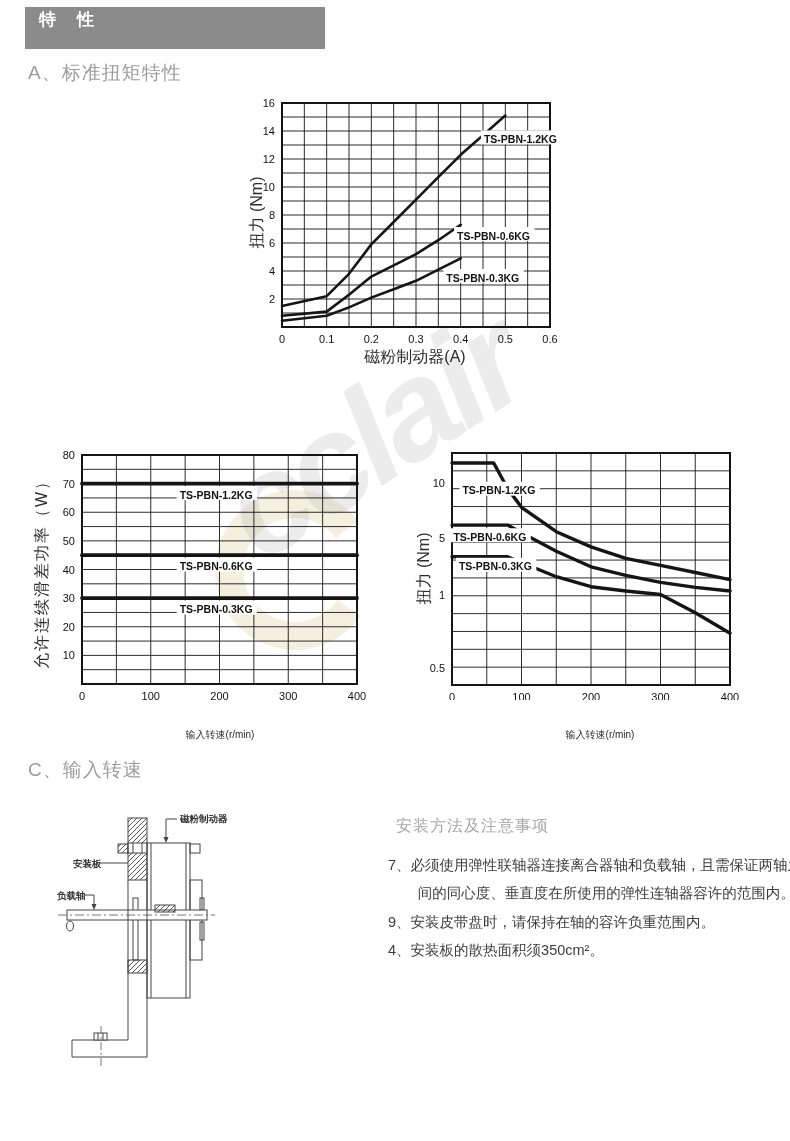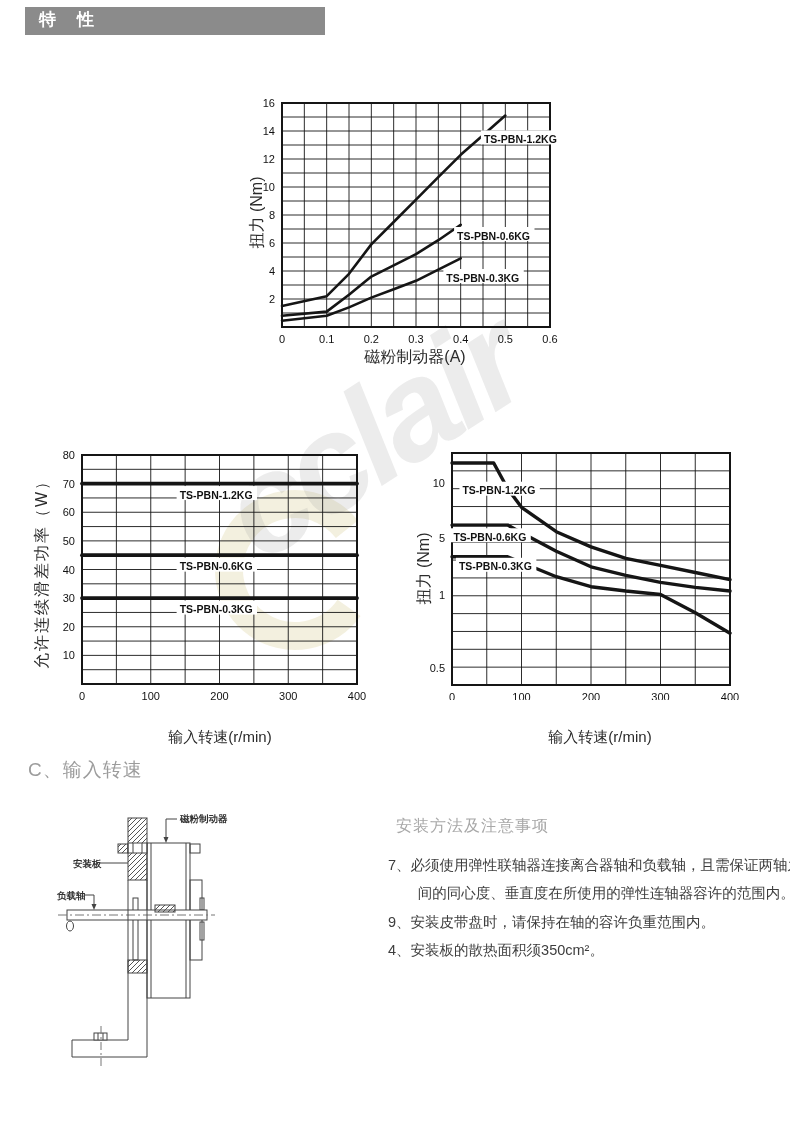--- a/index.html
+++ b/index.html
@@ -4,25 +4,25 @@
 <style>
   html,body{margin:0;padding:0;background:#fff;}
   .page{position:relative;width:790px;height:1141px;background:#ffffff;
         font-family:"Liberation Sans","DejaVu Sans",sans-serif;overflow:hidden;}
   .layer{position:absolute;left:0;top:0;width:100%;height:100%;}
   
   .wm-text{position:absolute;left:235px;top:455px;font-size:138px;font-weight:bold;
            font-style:italic;color:rgba(160,160,160,0.20);white-space:nowrap;
            transform:rotate(-33deg);transform-origin:0 50%;letter-spacing:-6px;line-height:1;}
   
-  .banner{position:absolute;left:25px;top:7px;width:300px;height:28px;background:#8b8b8b;
+  .banner{position:absolute;left:25px;top:7px;width:300px;height:42px;background:#8b8b8b;
           color:#fff;font-size:17px;font-weight:bold;line-height:26px;padding-left:14px;
           box-sizing:border-box;letter-spacing:2px;}
   .heading{position:absolute;color:#9c9c9c;font-size:19px;letter-spacing:1px;}
-  .axis-title{position:absolute;color:#2b2b2b;font-size:15px;text-align:center;white-space:nowrap;}
+  .axis-title{position:absolute;color:#2b2b2b;font-size:10px;text-align:center;white-space:nowrap;}
   .axis-title.big{font-size:16px;}
   .vrot{transform:rotate(-90deg);}
   .chart-svg{position:absolute;}
   
   .notes{position:absolute;left:355px;top:816px;width:428px;margin-left:33px;}
   .notes-title{color:#a8a8a8;font-size:16px;letter-spacing:1px;margin:0 0 14px 8px;}
   .notes ul{list-style:none;margin:0;padding:0;color:#3d3d3d;font-size:14.5px;line-height:1.95;}
   .notes li{padding-left:2.05em;text-indent:-2.05em;margin:0;}
   
   .diagram{position:absolute;left:10px;top:800px;}
@@ -37,20 +37,21 @@
     <svg width="230" height="230" style="position:absolute;left:180px;top:455px">
       <circle cx="115" cy="115" r="66" fill="none" stroke="#eae3c4" stroke-opacity="0.55" stroke-width="28" stroke-dasharray="330 100" transform="rotate(35 115 115)"></circle>
     </svg>
     <div class="wm-text">cclair</div>
   </div>
 
   <div class="banner">
     <span>特　性</span>
   </div>
 
+  <div class="heading" style="left:28px;top:60px">A、标准扭矩特性</div>
   <svg class="chart-svg" style="left:230px;top:95px" width="340" height="250">
       <line x1="52" y1="8" x2="52" y2="232" stroke="#151515" stroke-width="0.9"></line>
       <line x1="74.33333333333333" y1="8" x2="74.33333333333333" y2="232" stroke="#151515" stroke-width="0.9"></line>
       <line x1="96.66666666666666" y1="8" x2="96.66666666666666" y2="232" stroke="#151515" stroke-width="0.9"></line>
       <line x1="119" y1="8" x2="119" y2="232" stroke="#151515" stroke-width="0.9"></line>
       <line x1="141.33333333333331" y1="8" x2="141.33333333333331" y2="232" stroke="#151515" stroke-width="0.9"></line>
       <line x1="163.66666666666669" y1="8" x2="163.66666666666669" y2="232" stroke="#151515" stroke-width="0.9"></line>
       <line x1="186" y1="8" x2="186" y2="232" stroke="#151515" stroke-width="0.9"></line>
       <line x1="208.33333333333334" y1="8" x2="208.33333333333334" y2="232" stroke="#151515" stroke-width="0.9"></line>
       <line x1="230.66666666666666" y1="8" x2="230.66666666666666" y2="232" stroke="#151515" stroke-width="0.9"></line>

